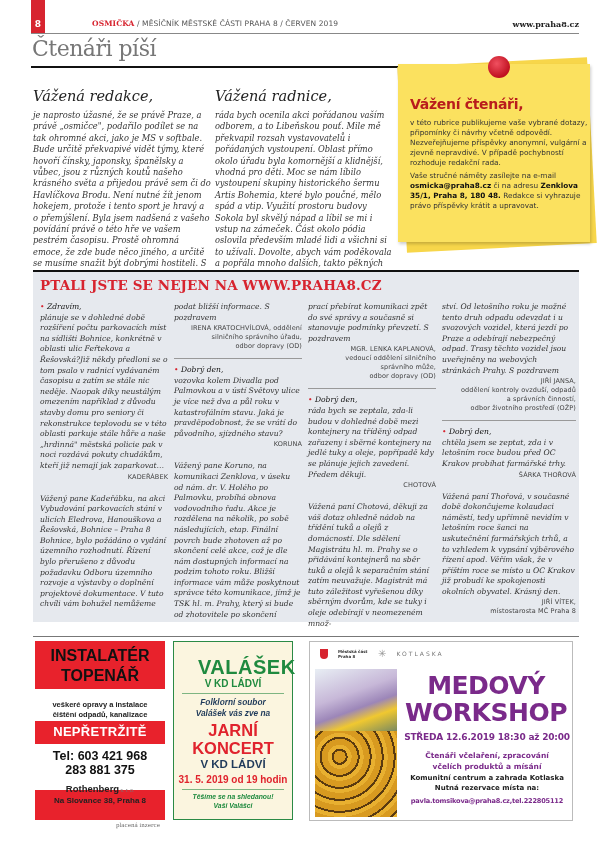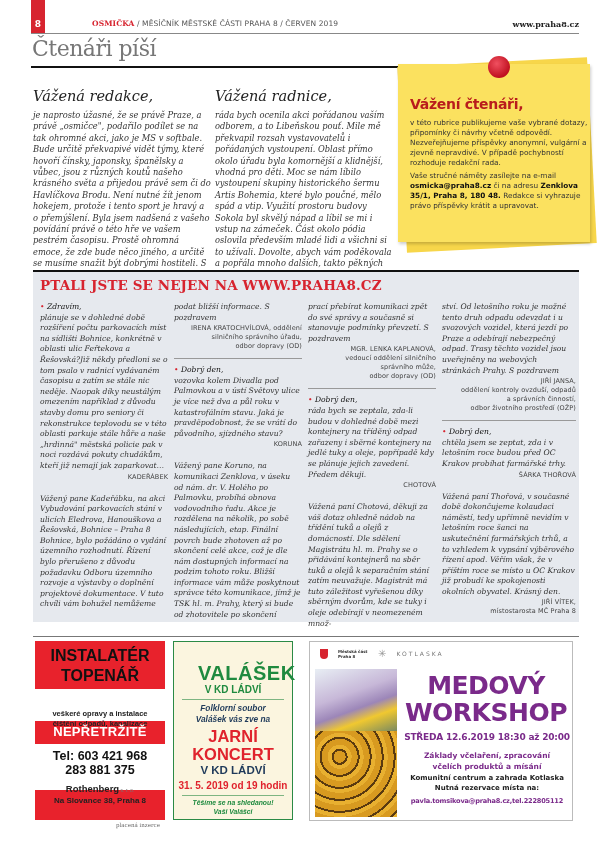--- a/index.html
+++ b/index.html
@@ -41,31 +41,31 @@
   .col .divider { height: 1px; background: #999; margin: 7px 0 6px; }
   #col1 { left: 40px; }
   #col2 { left: 174px; }
   #col3 { left: 308px; }
   #col4 { left: 442px; width: 134px; }
 
   .bottom-rule { position: absolute; left: 33px; right: 21px; top: 636px; height: 1px; background: #777; }
 
   .ad1 { position: absolute; left: 35px; top: 641px; width: 130px; height: 179px; background: #e8222c; }
   .ad1 .t1 { position: absolute; top: 5px; left: 0; width: 100%; text-align: center; font: 900 16px/20px "Liberation Sans", sans-serif; font-weight: bold; color: #111; }
-  .ad1 .w1 { position: absolute; top: 48px; left: 0; width: 100%; height: 32px; background: #fff; text-align: center; padding-top: 20px; font: bold 7.5px/10px "Liberation Sans", sans-serif; color: #222; }
+  .ad1 .w1 { position: absolute; top: 48px; left: 0; width: 100%; height: 32px; background: #fff; text-align: center; padding-top: 11px; font: bold 7.5px/10px "Liberation Sans", sans-serif; color: #222; }
   .ad1 .t2 { position: absolute; top: 83px; width: 100%; text-align: center; font: bold 13px "Liberation Sans", sans-serif; color: #fff; letter-spacing: 0.3px; }
   .ad1 .w2 { position: absolute; top: 103px; left: 0; width: 100%; height: 46px; background: #fff; text-align: center; padding-top: 5px; }
   .ad1 .tel { font: bold 12.5px/14px "Liberation Sans", sans-serif; color: #111; }
   .ad1 .firm { margin-top: 6px; font: bold 9.5px/11px "Liberation Sans", sans-serif; color: #222; }
   .ad1 .firm small { font-size: 5px; font-weight: normal; color: #777; }
   .ad1 .addr { font: bold 8px/10px "Liberation Sans", sans-serif; color: #222; }
   .paid { position: absolute; left: 116px; top: 822px; font: 5.5px "DejaVu Serif", serif; color: #666; }
 
   .ad2 { position: absolute; left: 173px; top: 641px; width: 120px; height: 179px; background: #fbf5df; border: 1.5px solid #2b8a45; text-align: center; }
-  .ad2 .v1 { margin-top: 20px; font: bold 20px/22px "Liberation Sans", sans-serif; color: #1f8a3f; letter-spacing: 0.5px; padding-left: 24px; }
+  .ad2 .v1 { margin-top: 14px; font: bold 20px/22px "Liberation Sans", sans-serif; color: #1f8a3f; letter-spacing: 0.5px; padding-left: 24px; }
   .ad2 .v2 { font: bold 10px/12px "Liberation Sans", sans-serif; color: #1f8a3f; }
   .ad2 .hr { height: 1px; background: #2b8a45; margin: 3px 8px; opacity: 0.6; }
   .ad2 .f { font: bold italic 8.3px/10.5px "Liberation Sans", sans-serif; color: #1f3a5a; }
   .ad2 .j { margin-top: 4px; font: bold 16.5px/17.5px "Liberation Sans", sans-serif; color: #e0232d; }
   .ad2 .kd { font: bold 11.5px/14px "Liberation Sans", sans-serif; color: #1f3a5a; }
   .ad2 .date { margin-top: 3px; font: bold 10px/12px "Liberation Sans", sans-serif; color: #e0232d; }
   .ad2 .thx { font: bold italic 6.8px/8.8px "Liberation Sans", sans-serif; color: #1f8a3f; }
 
   .ad3 { position: absolute; left: 309px; top: 641px; width: 264px; height: 180px; background: #fff; border: 1px solid #bbb; }
   .ad3 .logos { position: absolute; left: 10px; top: 6px; display: flex; align-items: center; gap: 10px; }
@@ -224,21 +224,21 @@
     <div class="kotlaska">KOTLASKA</div>
   </div>
   <div class="photo1"></div>
   <div class="photo2"></div>
   <div class="m1">
       <div>MEDOVÝ</div>
       <div>WORKSHOP</div>
     </div>
   <div class="when">STŘEDA 12.6.2019 18:30 až 20:00</div>
   <div class="desc">
-      <div>Základy včelaření, zpracování</div>
+      <div>Čtenáři včelaření, zpracování</div>
       <div>včelích produktů a mísání</div>
     </div>
   <div class="place">
       <div>Komunitní centrum a zahrada Kotlaska</div>
       <div>Nutná rezervace místa na:</div>
     </div>
   <div class="contact">pavla.tomsikova@praha8.cz,tel.222805112</div>
 </div>
 
 </body></html>

